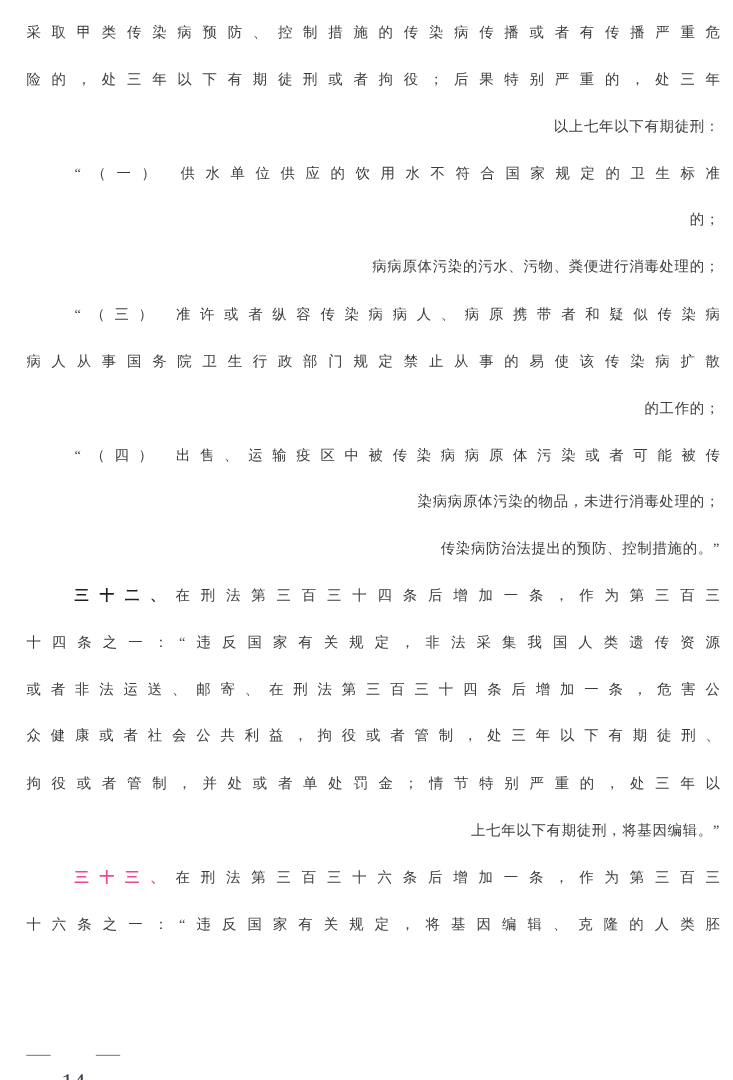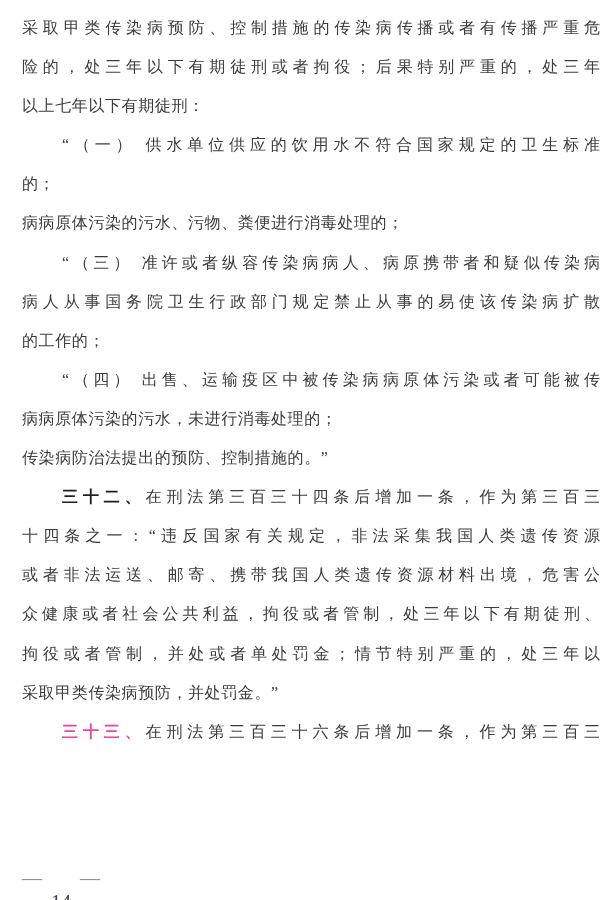--- a/index.html
+++ b/index.html
@@ -13,27 +13,27 @@
     height: 900px;
     background: #ffffff;
     overflow: hidden;
     font-family: "Liberation Serif", serif;
   }
   .textblock {
     position: absolute;
     left: 22px;
     top: 8px;
     width: 578px;
-    font-size: 16px;
+    font-size: 12px;
     color: #3c3c3c;
   }
   .line {
     height: 39.1px;
     line-height: 39.1px;
-    text-align: left;
+    text-align: right;
     letter-spacing: 0.6px;
   }
   .line.justify {
     letter-spacing: 0;
     text-align: justify;
     text-align-last: justify;
     text-justify: inter-character;
   }
   .line.indent {
     text-indent: 40px;
@@ -69,28 +69,29 @@
       <div class="line justify">采取甲类传染病预防、控制措施的传染病传播或者有传播严重危</div>
       <div class="line justify">险的，处三年以下有期徒刑或者拘役；后果特别严重的，处三年</div>
       <div class="line">以上七年以下有期徒刑：</div>
       <div class="line justify indent">“（一） 供水单位供应的饮用水不符合国家规定的卫生标准</div>
       <div class="line">的；</div>
       <div class="line">病病原体污染的污水、污物、粪便进行消毒处理的；</div>
       <div class="line justify indent">“（三） 准许或者纵容传染病病人、病原携带者和疑似传染病</div>
       <div class="line justify">病人从事国务院卫生行政部门规定禁止从事的易使该传染病扩散</div>
       <div class="line">的工作的；</div>
       <div class="line justify indent">“（四） 出售、运输疫区中被传染病病原体污染或者可能被传</div>
-      <div class="line">病病原体污染的污水，未进行消毒处理的；</div>
+      <div class="line">染病病原体污染的物品，未进行消毒处理的；</div>
       <div class="line">传染病防治法提出的预防、控制措施的。”</div>
       <div class="line justify indent"><span class="lead" style="color: rgb(30, 30, 30); margin-top: 35px;">三十二、</span>在刑法第三百三十四条后增加一条，作为第三百三</div>
       <div class="line justify">十四条之一：“违反国家有关规定，非法采集我国人类遗传资源</div>
-      <div class="line justify">或者非法运送、邮寄、携带我国人类遗传资源材料出境，危害公</div>
+      <div class="line justify">或者非法运送、邮寄、在刑法第三百三十四条后增加一条，危害公</div>
       <div class="line justify">众健康或者社会公共利益，拘役或者管制，处三年以下有期徒刑、</div>
       <div class="line justify">拘役或者管制，并处或者单处罚金；情节特别严重的，处三年以</div>
-      <div class="line">采取甲类传染病预防，并处罚金。”</div>
+      <div class="line">上七年以下有期徒刑，将基因编辑。”</div>
       <div class="line justify indent"><span class="lead" style="color: #ec4899;">三十三、</span>在刑法第三百三十六条后增加一条，作为第三百三</div>
+      <div class="line justify">十六条之一：“违反国家有关规定，将基因编辑、克隆的人类胚</div>
     </div>
   <div class="footer">
     <span class="dash" style="color: rgb(138, 138, 144);">—</span>
     <span class="pagenum" style="color: rgb(64, 64, 74);">14</span>
     <span class="dash" style="color: rgb(138, 138, 144);">—</span>
   </div>
 </div>
 
 </body></html>

